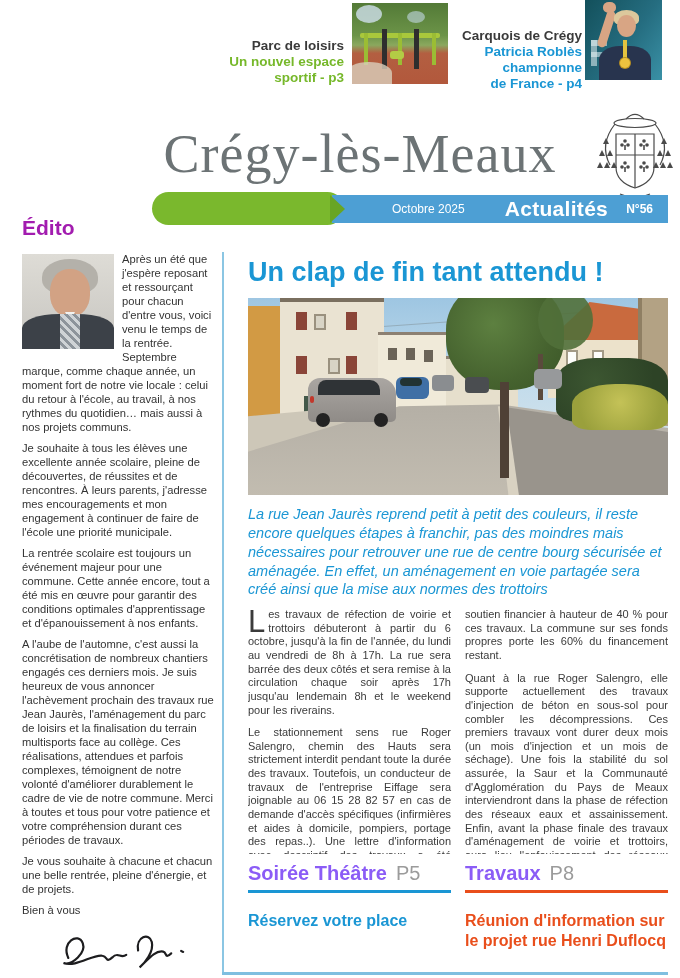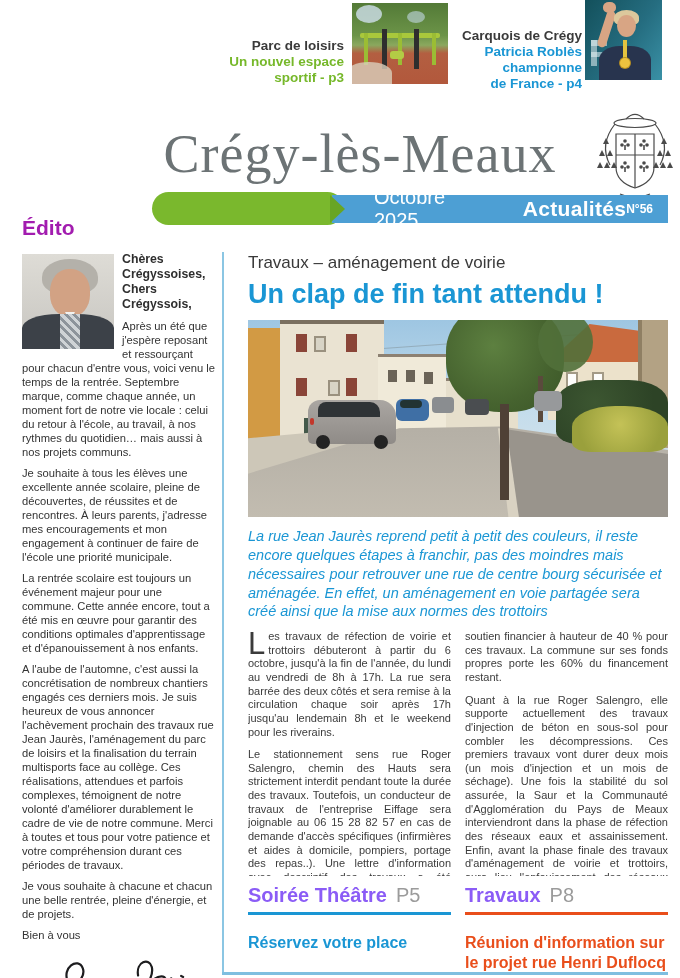--- a/index.html
+++ b/index.html
@@ -47,21 +47,21 @@
   
   .m-title{position:absolute;left:130px;top:116px;width:460px;text-align:center;
            font-family:"Liberation Serif",serif;font-size:54px;line-height:76px;
            color:#6c7375;letter-spacing:1px;font-weight:400;}
   .arms{position:absolute;left:596px;top:110px;}
   .pill{position:absolute;left:152px;top:192px;width:192px;height:33px;background:#7ab82d;border-radius:17px;}
   .wave{position:absolute;left:330px;top:195px;width:15px;height:28px;background:#68a524;
         clip-path:polygon(0 0,100% 50%,0 100%);z-index:2;}
   .bar{position:absolute;left:332px;top:195px;width:336px;height:28px;background:#4d9fd4;
        display:flex;align-items:center;color:#fff;z-index:1;}
-  .bar-date{margin-left:42px;font-size:20px;}
+  .bar-date{margin-left:60px;font-size:12px;}
   .bar-name{margin-left:40px;font-size:21px;font-weight:700;letter-spacing:.3px;}
   .bar-issue{margin-left:auto;margin-right:15px;font-size:12px;font-weight:700;}
 
   
   .edito-h{position:absolute;left:22px;top:216px;font-size:21px;font-weight:600;color:#a21caf;}
   .edito{position:absolute;left:22px;top:252px;width:194px;font-size:11.2px;line-height:1.25;color:#333;}
   .portrait{position:relative;float:left;width:92px;height:95px;margin:2px 8px 4px 0;overflow:hidden;background:#d8d6d0;}
   .pt-bg{position:absolute;inset:0;background:linear-gradient(180deg,#dedcd6,#c7c5c0);}
   .pt-hair{position:absolute;left:20px;top:5px;width:56px;height:36px;background:#b4b1aa;border-radius:50% 50% 42% 42%;}
   .pt-face{position:absolute;left:28px;top:15px;width:40px;height:48px;background:#d2a284;border-radius:46%;}
@@ -258,41 +258,39 @@
   <div class="edito-h">Édito</div>
   <div class="edito">
     <div class="portrait">
       <div class="pt-bg"></div>
       <div class="pt-hair"></div>
       <div class="pt-face"></div>
       <div class="pt-jacket"></div>
       <div class="pt-shirt"></div>
       <div class="pt-scarf"></div>
     </div>
-    <p class="salut">Chères Crégyssoises, Chers Crégyssois,</p>
     <p>Après un été que j'espère reposant et ressourçant pour chacun d'entre vous, voici venu le temps de la rentrée. Septembre marque, comme chaque année, un moment fort de notre vie locale : celui du retour à l'école, au travail, à nos rythmes du quotidien… mais aussi à nos projets communs.</p>
     <p>Je souhaite à tous les élèves une excellente année scolaire, pleine de découvertes, de réussites et de rencontres. À leurs parents, j'adresse mes encouragements et mon engagement à continuer de faire de l'école une priorité municipale.</p>
     <p>La rentrée scolaire est toujours un événement majeur pour une commune. Cette année encore, tout a été mis en œuvre pour garantir des conditions optimales d'apprentissage et d'épanouissement à nos enfants.</p>
     <p>A l'aube de l'automne, c'est aussi la concrétisation de nombreux chantiers engagés ces derniers mois. Je suis heureux de vous annoncer l'achèvement prochain des travaux rue Jean Jaurès, l'aménagement du parc de loisirs et la finalisation du terrain multisports face au collège. Ces réalisations, attendues et parfois complexes, témoignent de notre volonté d'améliorer durablement le cadre de vie de notre commune. Merci à toutes et tous pour votre patience et votre compréhension durant ces périodes de travaux.</p>
     <p>Je vous souhaite à chacune et chacun une belle rentrée, pleine d'énergie, et de projets.</p>
     <p class="closing">Bien à vous</p>
     <svg class="sig" width="150" height="48" viewBox="0 0 150 48">
       <g stroke="#1d1d1f" stroke-width="2.2" fill="none" stroke-linecap="round">
         <path d="M20,32 C 13,16 31,6 35,18 C 38,27 24,40 15,37 C 27,42 45,29 54,31 C 60,32 57,39 64,33 C 70,27 72,35 78,31"></path>
         <path d="M90,27 C 88,13 102,9 104,19 C 106,29 96,40 91,44 C 99,37 107,27 115,29 C 119,30 116,37 123,31"></path>
         <path d="M133,29 l2,1"></path>
       </g>
     </svg>
   </div>
 
   <div class="divider"></div>
   <div class="bottom-rule"></div>
 
   <div class="main">
-    <div class="kicker">Travaux – aménagement de voirie</div>
     <div class="headline">Un clap de fin tant attendu !</div>
 
     <div class="photo">
       <div class="sp sky"></div>
       <div class="sp wire w1"></div>
       <div class="sp wire w2"></div>
       <div class="sp distant"></div>
       <div class="sp houseA"></div>
       <div class="sp houseB"></div>
       <div class="sp shutter sh1"></div>

